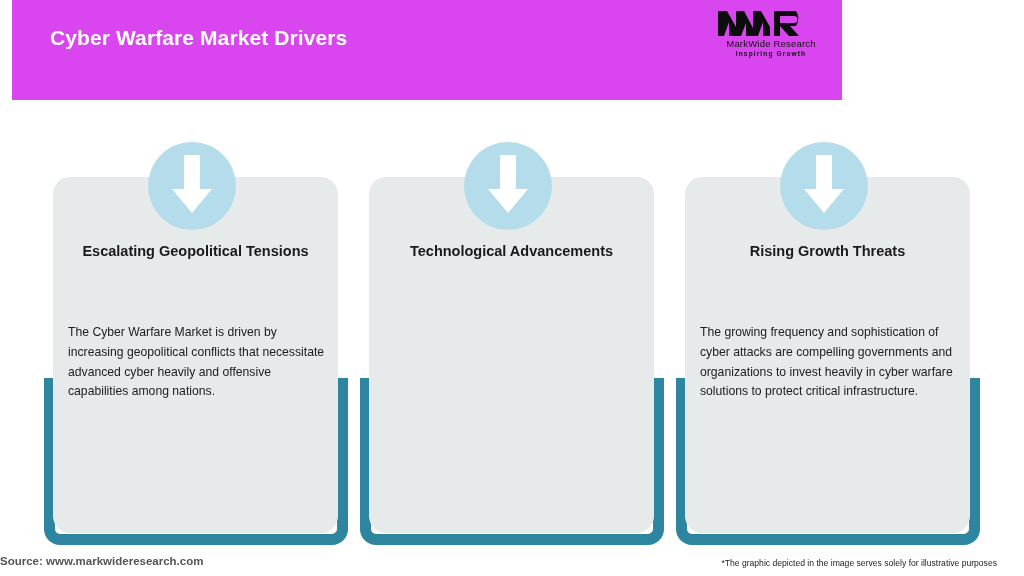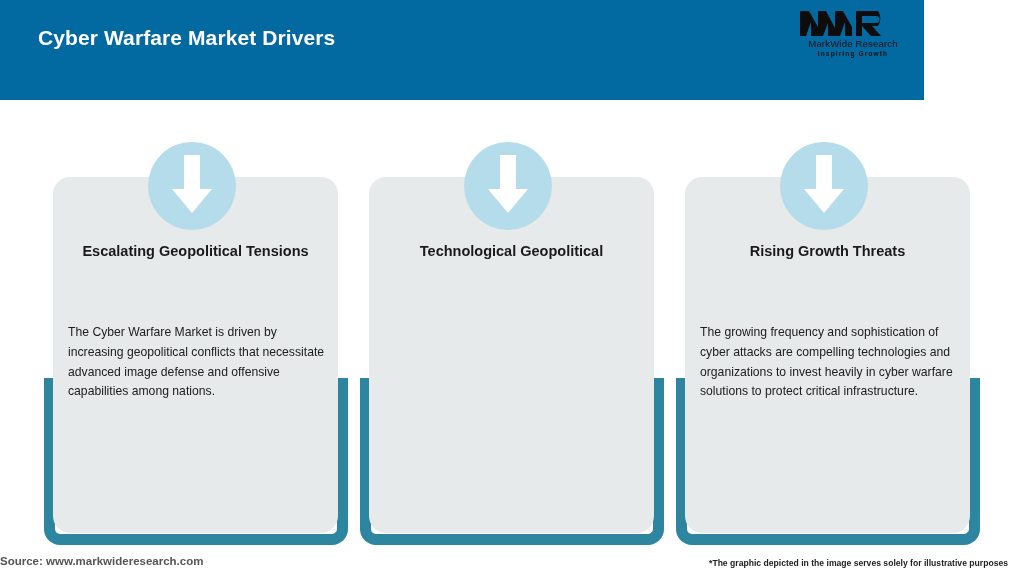--- a/index.html
+++ b/index.html
@@ -11,25 +11,25 @@
     width: 1024px;
     height: 576px;
     overflow: hidden;
     font-family: "Liberation Sans", sans-serif;
     position: relative;
   }
 
   
   .header {
     position: absolute;
-    left: 0;
+    left: 12px;
     top: 0;
-    width: 924px;
+    width: 830px;
     height: 100px;
-    background: #0369a1;
+    background: #d946ef;
   }
   .header-title {
     position: absolute;
     left: 38px;
     top: 26px;
     font-size: 21px;
     font-weight: bold;
     color: #ffffff;
     letter-spacing: 0.1px;
     white-space: nowrap;
@@ -157,24 +157,24 @@
     left: 0;
     top: 555px;
     width: 1024px;
     text-align: left;
     font-size: 11.5px;
     font-weight: bold;
     color: #555555;
   }
   .disclaimer {
     position: absolute;
-    right: 16px;
+    right: 27px;
     top: 558px;
     font-size: 8.6px;
-    font-weight: bold;
+    font-weight: normal;
     color: #222222;
     white-space: nowrap;
   }
 </style>
 </head>
 <body>
 
 <div class="header">
   <div class="header-title">Cyber Warfare Market Drivers</div>
 
@@ -201,42 +201,42 @@
 
   <div class="card card-1">
     <div class="card-frame"></div>
     <div class="card-body"></div>
     <div class="card-badge">
       <svg width="42" height="62" viewBox="0 0 42 62" xmlns="http://www.w3.org/2000/svg" aria-hidden="true">
         <polygon points="13,0 29,0 29,34 41,34 21,58 1,34 13,34" fill="#ffffff"></polygon>
       </svg>
     </div>
     <div class="card-title">Escalating Geopolitical Tensions</div>
-    <div class="card-text">The Cyber Warfare Market is driven by increasing geopolitical conflicts that necessitate advanced image defense and offensive capabilities among nations.</div>
+    <div class="card-text">The Cyber Warfare Market is driven by increasing geopolitical conflicts that necessitate advanced cyber heavily and offensive capabilities among nations.</div>
   </div>
 
   <div class="card card-2">
     <div class="card-frame"></div>
     <div class="card-body"></div>
     <div class="card-badge">
       <svg width="42" height="62" viewBox="0 0 42 62" xmlns="http://www.w3.org/2000/svg" aria-hidden="true">
         <polygon points="13,0 29,0 29,34 41,34 21,58 1,34 13,34" fill="#ffffff"></polygon>
       </svg>
     </div>
-    <div class="card-title">Technological Geopolitical</div>
+    <div class="card-title">Technological Advancements</div>
   </div>
 
   <div class="card card-3">
     <div class="card-frame"></div>
     <div class="card-body"></div>
     <div class="card-badge">
       <svg width="42" height="62" viewBox="0 0 42 62" xmlns="http://www.w3.org/2000/svg" aria-hidden="true">
         <polygon points="13,0 29,0 29,34 41,34 21,58 1,34 13,34" fill="#ffffff"></polygon>
       </svg>
     </div>
     <div class="card-title">Rising Growth Threats</div>
-    <div class="card-text">The growing frequency and sophistication of cyber attacks are compelling technologies and organizations to invest heavily in cyber warfare solutions to protect critical infrastructure.</div>
+    <div class="card-text">The growing frequency and sophistication of cyber attacks are compelling governments and organizations to invest heavily in cyber warfare solutions to protect critical infrastructure.</div>
   </div>
 
 </div>
 
 <div class="source">Source: www.markwideresearch.com</div>
 <div class="disclaimer">*The graphic depicted in the image serves solely for illustrative purposes</div>
 
 </body></html>

